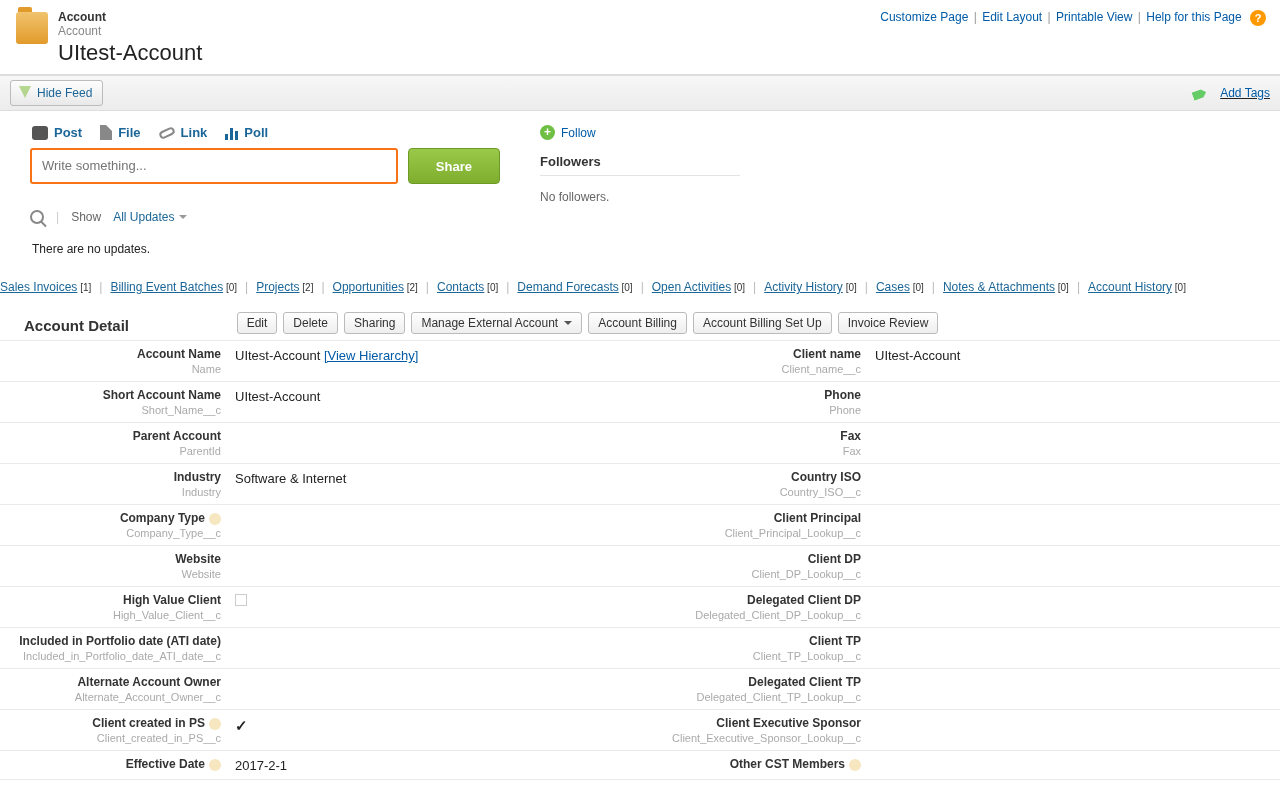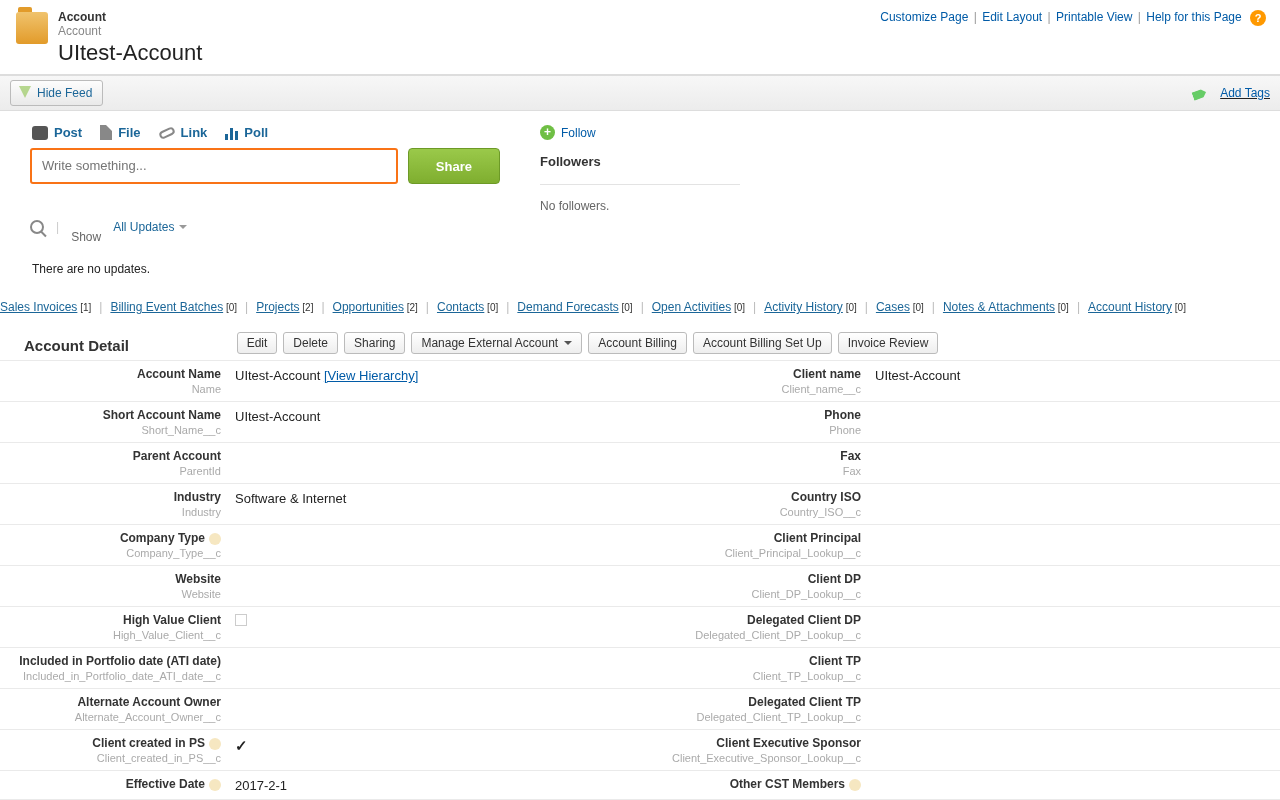--- a/index.html
+++ b/index.html
@@ -43,30 +43,30 @@
   .icon-poll span:nth-child(1){height:6px;} .icon-poll span:nth-child(2){height:12px;} .icon-poll span:nth-child(3){height:9px;}
 
   .compose { display:flex; gap:10px; align-items:stretch; }
   .compose textarea { flex:1; border:2px solid #f97316; border-radius:3px; padding:8px 10px; height:36px; font-family:inherit; font-size:13px; color:#888; resize:none;}
   .share-btn { background:linear-gradient(#9ac94a,#7fae2f); color:#fff; border:1px solid #6d9a27; border-radius:4px; padding:0 27px; font-weight:bold; font-size:13px; cursor:pointer; }
 
   .feed-filter { display:flex; align-items:center; gap:12px; margin:26px 0 10px 0; color:#999;}
   .mag-icon{ width:14px; height:14px; border:2px solid #888; border-radius:50%; position:relative; display:inline-block;}
   .mag-icon::after{content:"";position:absolute; width:7px; height:2px; background:#888; bottom:-3px; right:-5px; transform:rotate(45deg);}
   .feed-filter .pipe{color:#ccc;}
-  .feed-filter .show{color:#666;margin-top:20px;}
+  .feed-filter .show{color:#666;}
   .feed-filter .sel{ color:#1b6698; }
   .caret{ display:inline-block; border:4px solid transparent; border-top-color:#999; margin-left:4px; transform:translateY(2px);}
 
   .no-updates{ margin:18px 0 6px 2px; color:#222;}
 
   .feed-right { flex:0 0 200px; padding-top:6px;}
   .follow-row{ display:flex; align-items:center; gap:6px; margin-bottom:14px;}
   .plus-icon{ width:15px; height:15px; border-radius:50%; background:#6fbf44; color:#fff; text-align:center; line-height:14px; font-size:12px; font-weight:bold;}
-  .followers-h{ font-weight:bold; font-size:13px; color:#333; border-bottom:1px solid #e3e3e3; padding-bottom:15px; margin-bottom:14px;}
+  .followers-h{ font-weight:bold; font-size:13px; color:#333; border-bottom:1px solid #e3e3e3; padding-bottom:6px; margin-bottom:14px;}
   .no-followers{ color:#666; }
 
   
   .related-bar { text-align:left; padding:10px 0 14px; font-size:12px;}
   .related-bar a { text-decoration:underline; color:#1b6698;}
   .related-bar .cnt{ color:#333; font-size:10px; }
   .related-bar .sep{ color:#bbb; margin:0 8px;}
 
   
   .detail-head { display:flex; align-items:flex-end; padding:4px 14px 6px 24px;}

